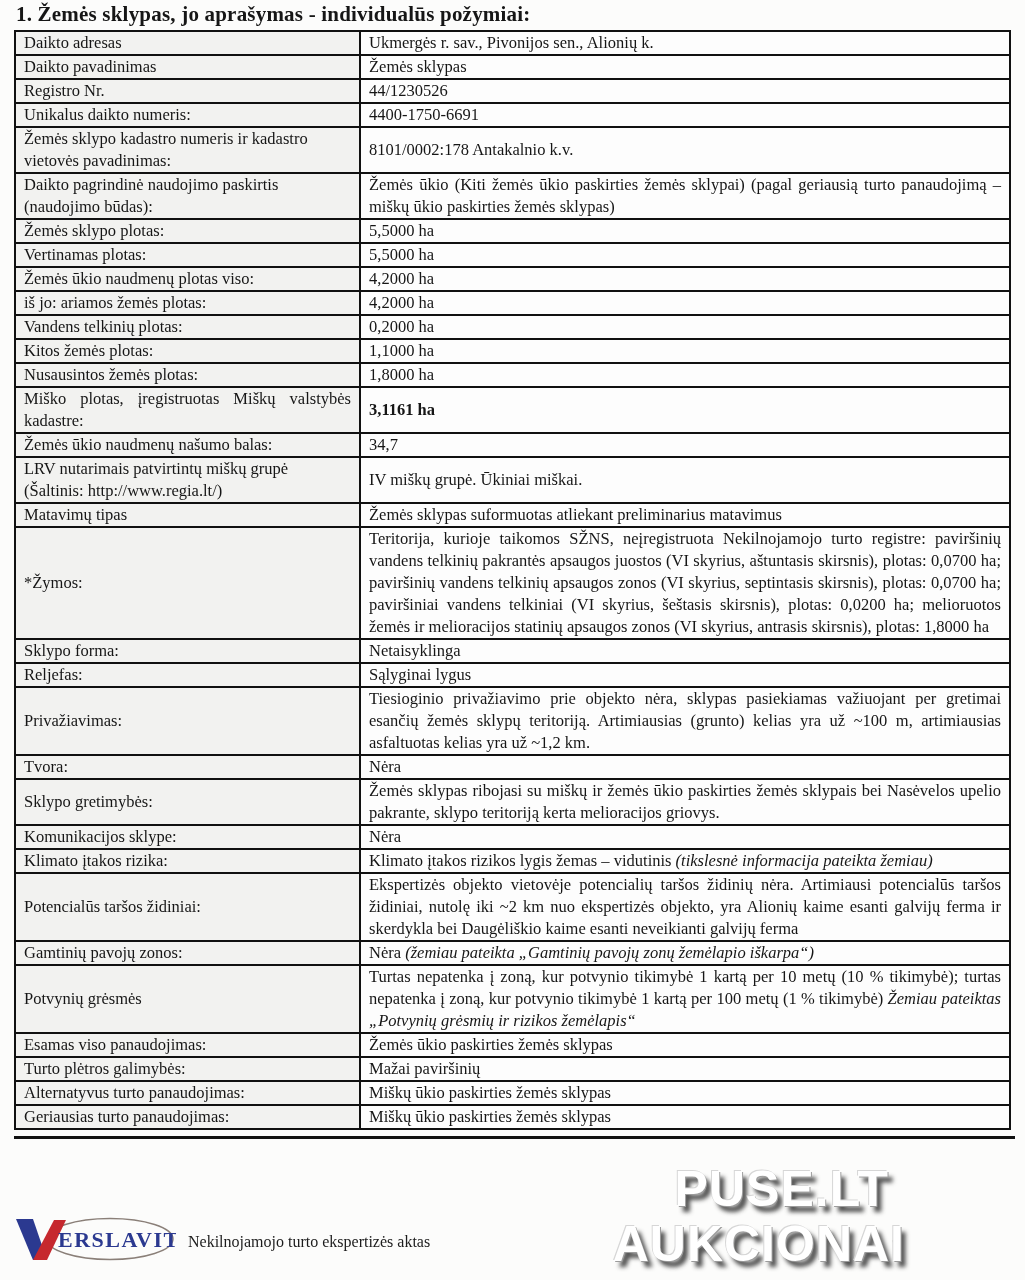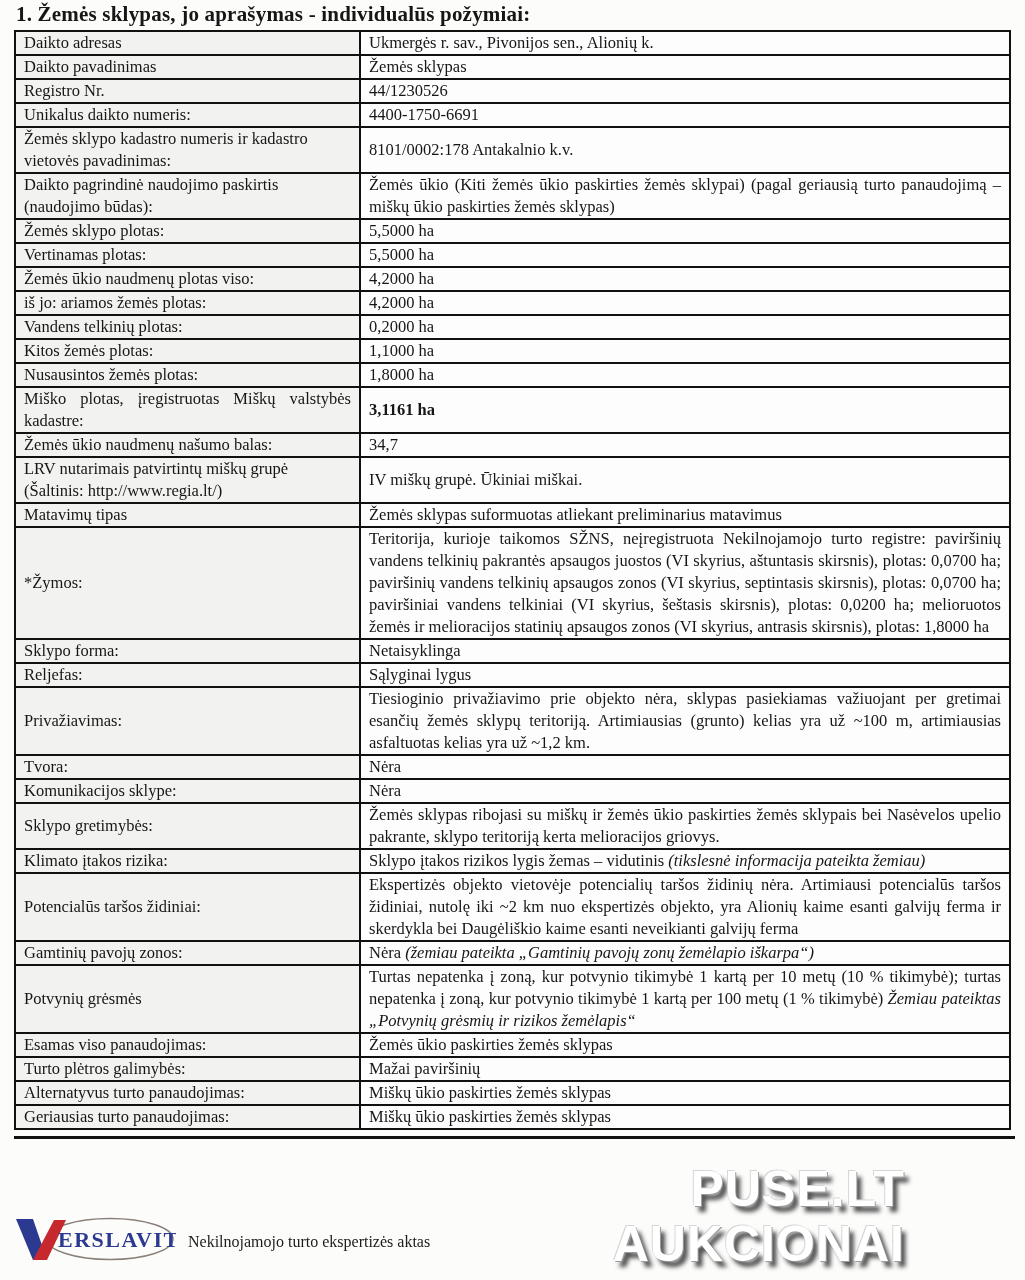--- a/index.html
+++ b/index.html
@@ -90,21 +90,21 @@
     font-size: 50px;
     line-height: 55px;
     letter-spacing: 1px;
     color: var(--watermark-text, #ffffff);
     text-shadow:
       -1px -1px 0 #d6d6d6,
        1px  1px 0 #9c9c9c,
        5px  6px 4px rgba(68, 68, 68, 0.92);
     pointer-events: none;
   }
-  .watermark .wm-line1 { }
+  .watermark .wm-line1 { margin-right: 16px; }
   .watermark .wm-line2 { margin-right: 0; }
 </style>
 </head>
 <body>
 
 <div class="page">
 
   <h1 class="doc-title">1. Žemės sklypas, jo aprašymas - individualūs požymiai:</h1>
 
   <table class="prop-table">
@@ -191,30 +191,30 @@
         </tr>
         <tr>
           <td class="cell-label">Privažiavimas:</td>
           <td class="cell-value"><span>Tiesioginio privažiavimo prie objekto nėra, sklypas pasiekiamas važiuojant per gretimai esančių žemės sklypų teritoriją. Artimiausias (grunto) kelias yra už ~100 m, artimiausias asfaltuotas kelias yra už ~1,2 km.</span></td>
         </tr>
         <tr>
           <td class="cell-label">Tvora:</td>
           <td class="cell-value"><span>Nėra</span></td>
         </tr>
         <tr>
+          <td class="cell-label">Sklypo gretimybės:</td>
+          <td class="cell-value"><span>Žemės sklypas ribojasi su miškų ir žemės ūkio paskirties žemės sklypais bei Nasėvelos upelio pakrante, sklypo teritoriją kerta melioracijos griovys.</span></td>
+        </tr>
+        <tr>
           <td class="cell-label">Komunikacijos sklype:</td>
           <td class="cell-value"><span>Nėra</span></td>
         </tr>
         <tr>
-          <td class="cell-label">Sklypo gretimybės:</td>
-          <td class="cell-value"><span>Žemės sklypas ribojasi su miškų ir žemės ūkio paskirties žemės sklypais bei Nasėvelos upelio pakrante, sklypo teritoriją kerta melioracijos griovys.</span></td>
-        </tr>
-        <tr>
           <td class="cell-label">Klimato įtakos rizika:</td>
-          <td class="cell-value"><span>Sklypo įtakos rizikos lygis žemas – vidutinis</span> <span class="italic">(tikslesnė informacija pateikta žemiau)</span></td>
+          <td class="cell-value"><span>Klimato įtakos rizikos lygis žemas – vidutinis</span> <span class="italic">(tikslesnė informacija pateikta žemiau)</span></td>
         </tr>
         <tr>
           <td class="cell-label">Potencialūs taršos židiniai:</td>
           <td class="cell-value"><span>Ekspertizės objekto vietovėje potencialių taršos židinių nėra. Artimiausi potencialūs taršos židiniai, nutolę iki ~2 km nuo ekspertizės objekto, yra Alionių kaime esanti galvijų ferma ir skerdykla bei Daugėliškio kaime esanti neveikianti galvijų ferma</span></td>
         </tr>
         <tr>
           <td class="cell-label">Gamtinių pavojų zonos:</td>
           <td class="cell-value"><span>Nėra</span> <span class="italic">(žemiau pateikta „Gamtinių pavojų zonų žemėlapio iškarpa“)</span></td>
         </tr>
         <tr>

